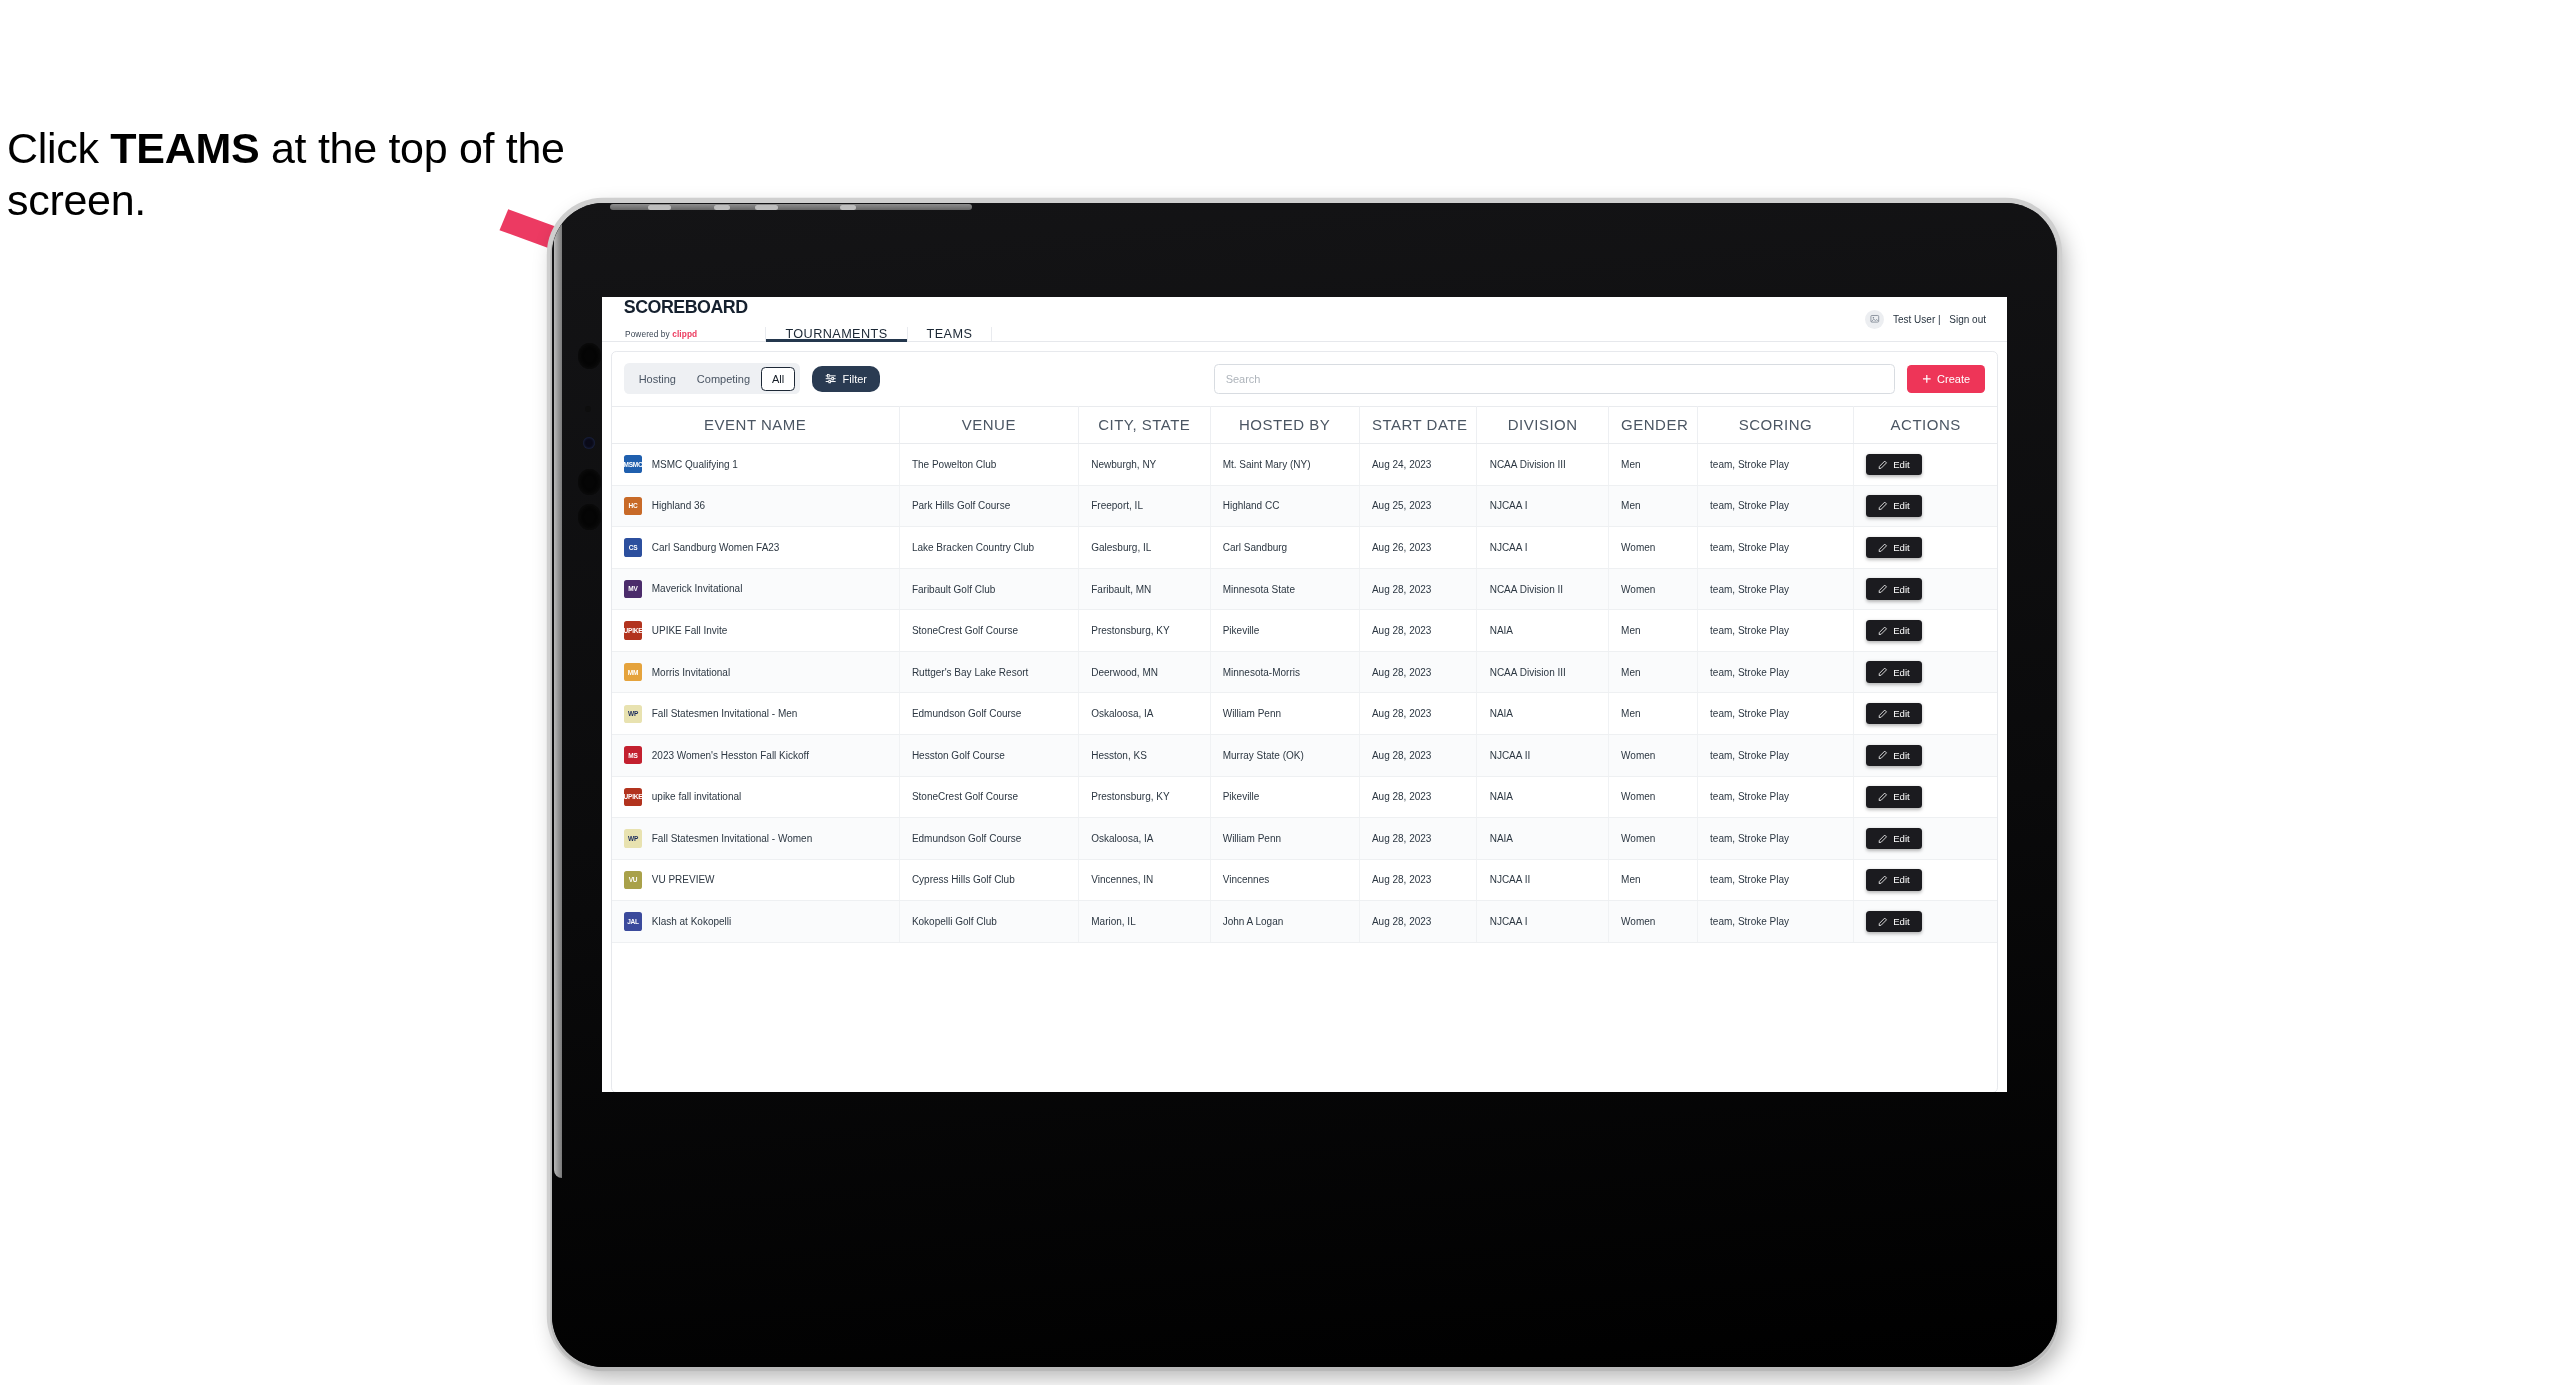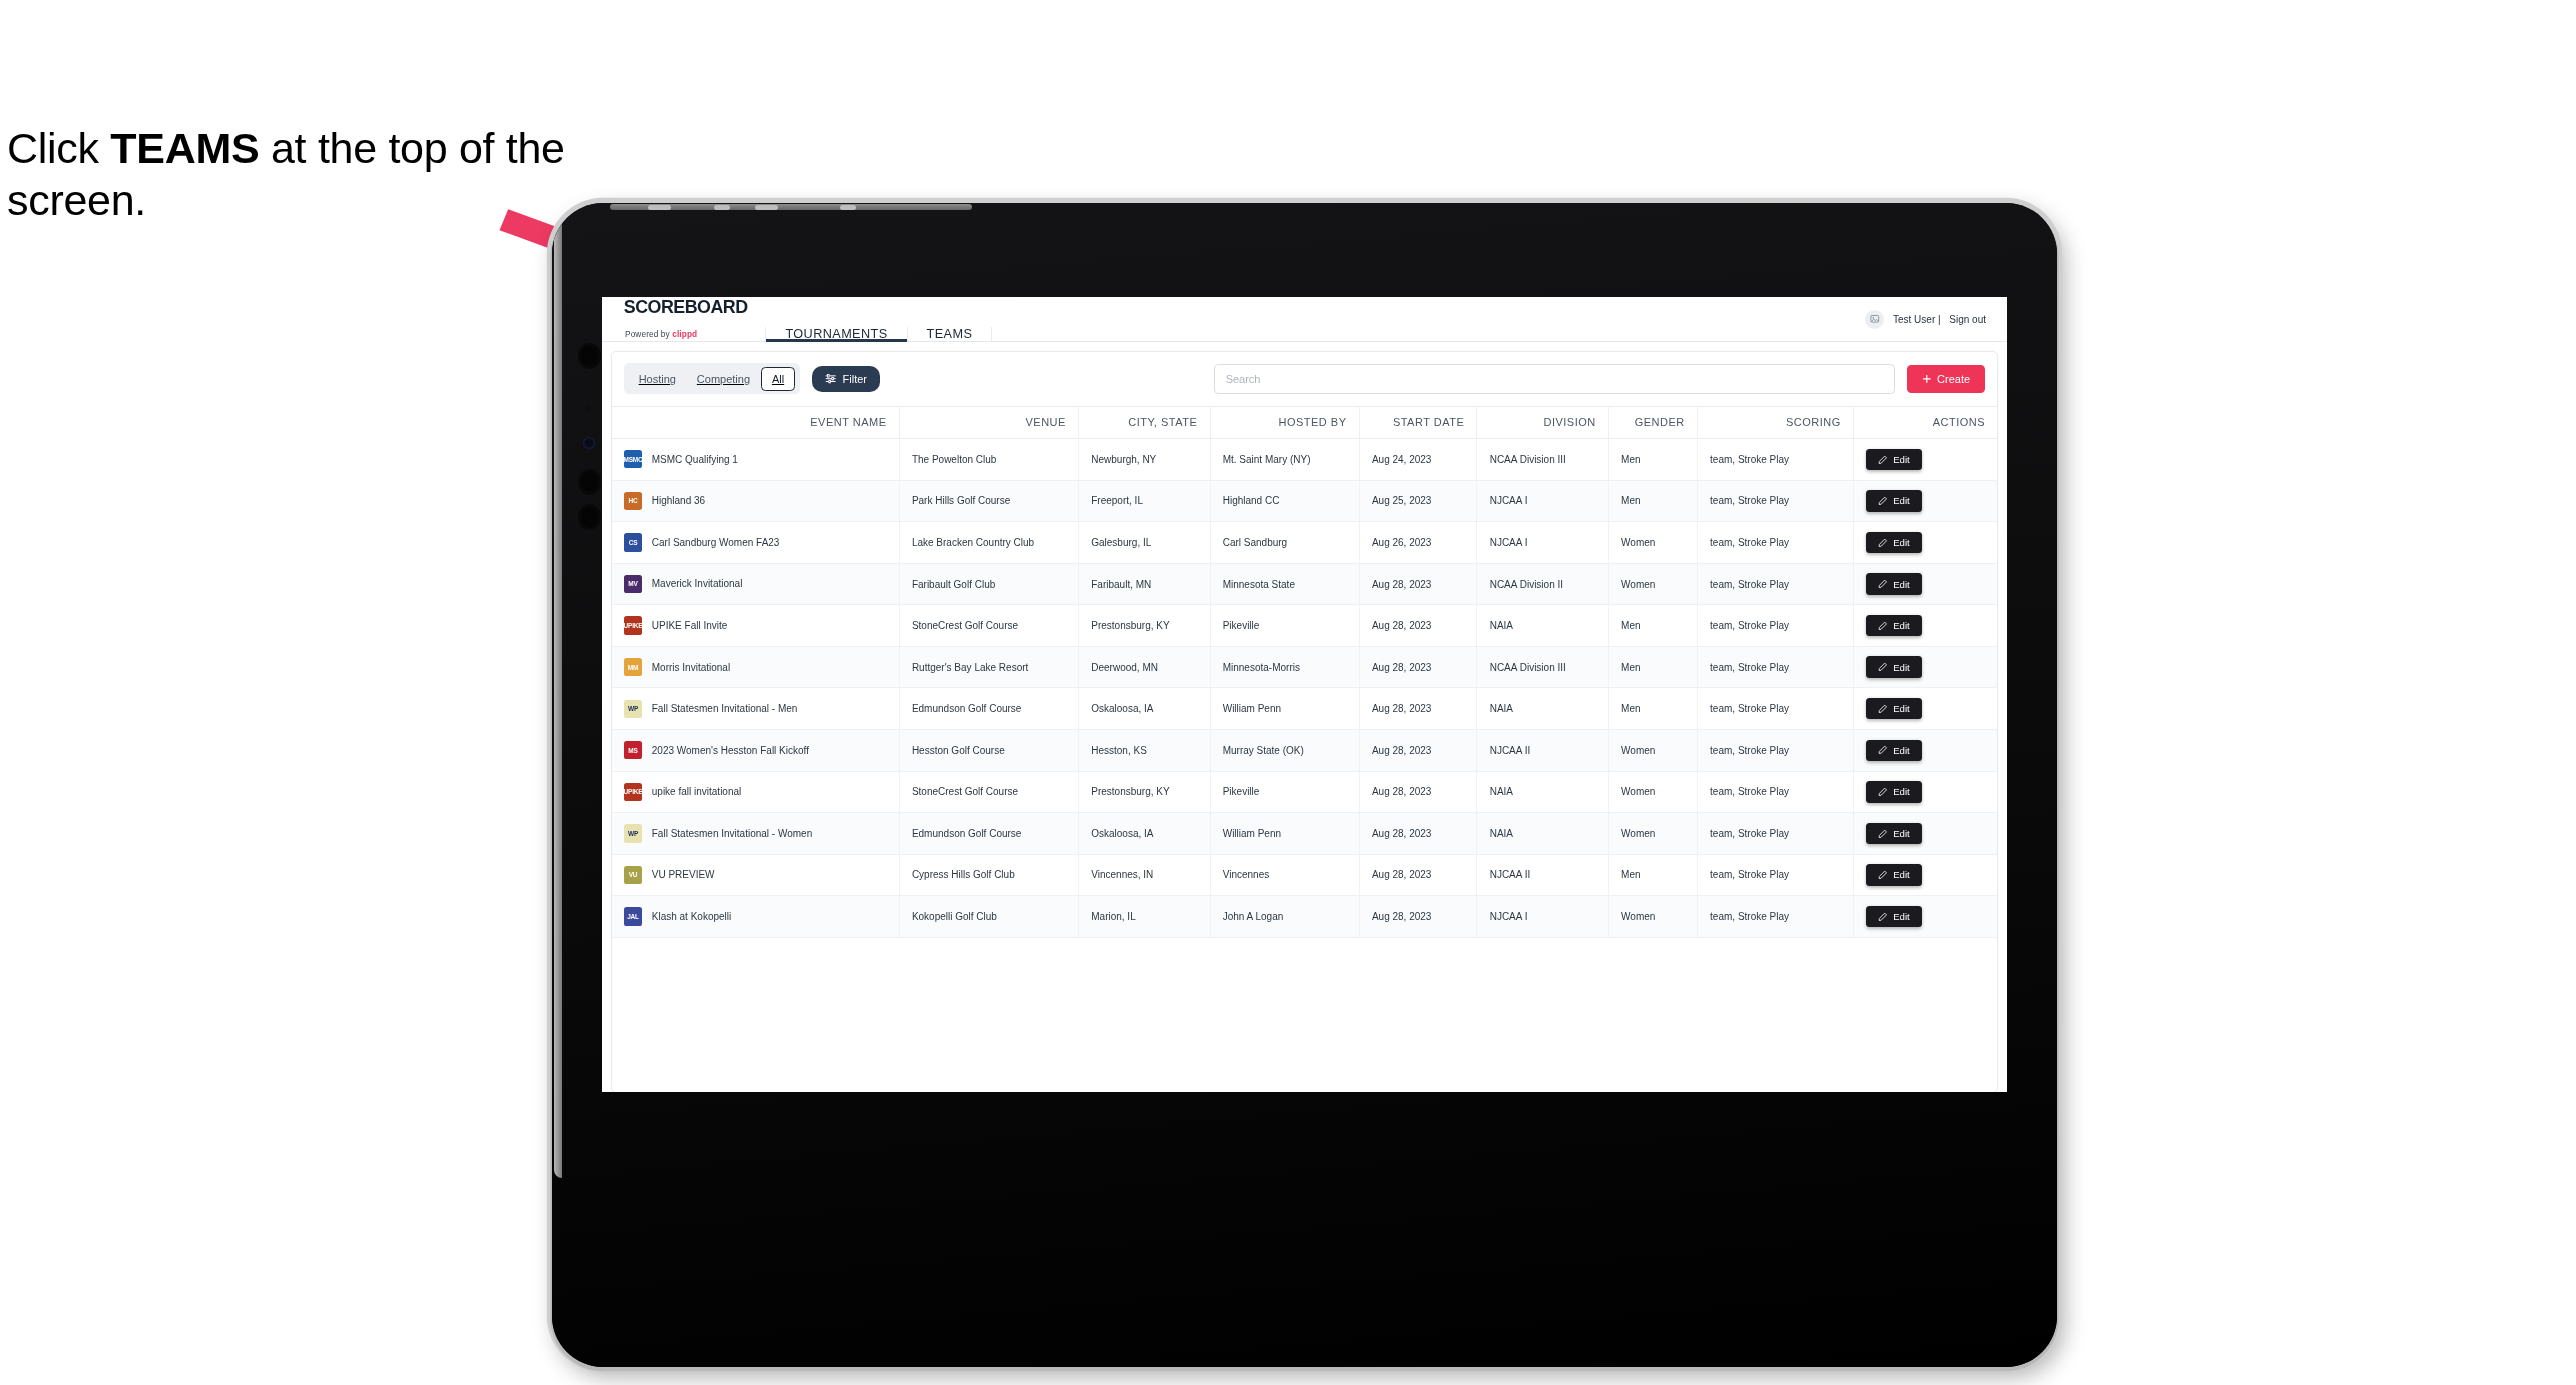--- a/index.html
+++ b/index.html
@@ -93,21 +93,21 @@
   .signout { font-size:10px; color:#27333f; cursor:pointer; }
 
   
   .content {
     margin:8.7px 8.7px 0 8.7px; background:#fff;
     border:0.9px solid #e7e9ed; border-radius:5.2px;
     height: calc(100% - 53px); overflow:hidden;
   }
   .toolbar { display:flex; align-items:center; padding:11.4px 12.2px; gap:10.5px; }
   .segmented {
-    display:flex; align-items:center; background:#eef0f3; border-radius:5.2px; padding:3.5px 5.2px; gap:1.7px;text-decoration:underline;
+    display:flex; align-items:center; background:#eef0f3; border-radius:5.2px; padding:3.5px 5.2px; gap:1.7px;
   }
   .seg-item {
     font-size:11px; color:#4a5563; padding:5.2px 9.6px; border-radius:4.4px; cursor:pointer;
   }
   .seg-item.selected {
     background:#fff; color:#131b25; border:1.4px solid #1d2836; font-weight:400;
   }
   .filter-btn {
     display:flex; align-items:center; gap:6.1px;
     background:#2a3b52; color:#fff; font-size:11px;
@@ -122,21 +122,21 @@
   .search-input::placeholder { color:#aeb4bb; }
   .create-btn {
     display:flex; align-items:center; gap:5.2px; background:#ee3558; color:#fff;
     font-size:11px; padding:7.9px 15px; border-radius:4.4px; cursor:pointer; border:none;
     font-family:"Liberation Sans", sans-serif;
   }
 
   
   table.grid { width:100%; border-collapse:collapse; table-layout:fixed; }
   table.grid thead th {
-    text-align:right; font-size:11px; font-weight:400; color:#4b5663;
+    text-align:center; font-size:15px; font-weight:400; color:#4b5663;
     letter-spacing:0.5px; padding:9.6px 12.2px;
     border-top:0.9px solid #e9ebee; border-bottom:0.9px solid #e9ebee;
     border-right:0.9px solid #edeff2; background:#fff; white-space:nowrap;
   }
   table.grid thead th:last-child { border-right:none; }
   table.grid tbody td {
     font-size:10px; color:#2c3742; padding:9.6px 12.2px;
     border-bottom:0.9px solid #eef0f2; border-right:0.9px solid #f0f2f4;
     white-space:nowrap; overflow:hidden; text-overflow:ellipsis;
   }

